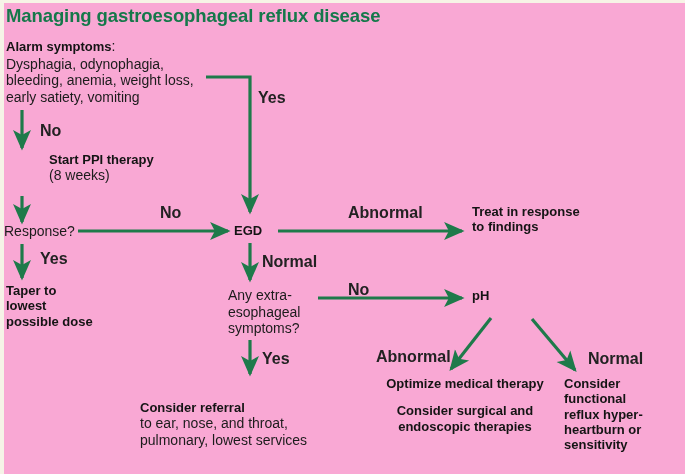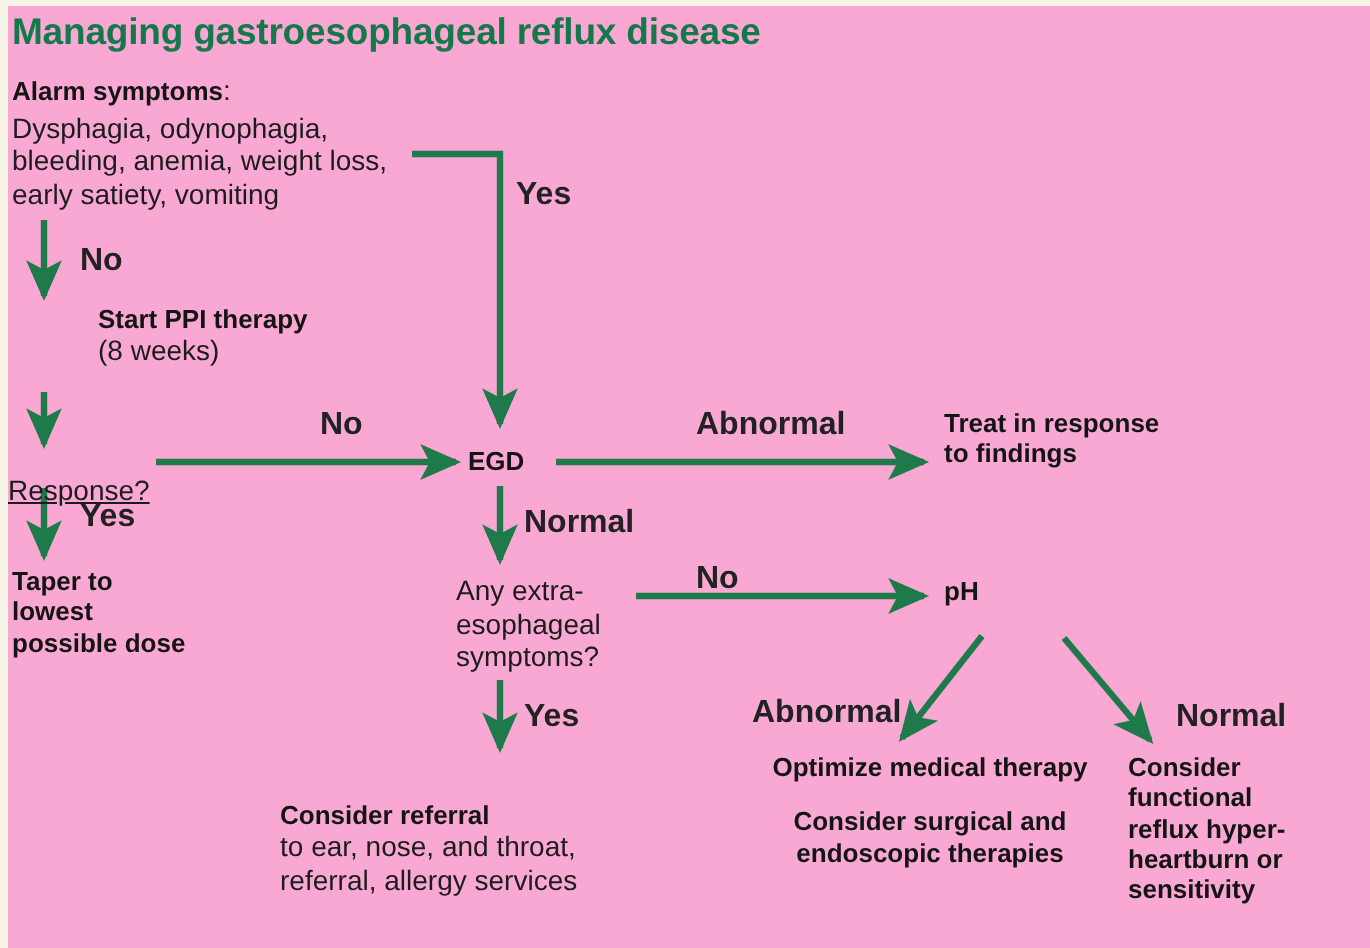--- a/index.html
+++ b/index.html
@@ -114,21 +114,21 @@
     <div class="reg">Dysphagia, odynophagia,</div>
     <div class="reg">bleeding, anemia, weight loss,</div>
     <div class="reg">early satiety, vomiting</div>
   </div>
 
   <div class="node" style="left:6px; top:152px; width:180px;margin-left:43px;">
     <div class="bold">Start PPI therapy</div>
     <div class="reg">(8 weeks)</div>
   </div>
 
-  <div class="node reg" style="left:4px; top:237px; width:90px;text-decoration:underline;">Response?</div>
+  <div class="node reg" style="left:4px; top:223px; width:90px;">Response?</div>
 
   <div class="node" style="left:6px; top:283px; width:150px;">
     <div class="bold">Taper to</div>
     <div class="bold">lowest</div>
     <div class="bold">possible dose</div>
   </div>
 
   <div class="node bold" style="left:234px; top:223px; width:60px;">EGD</div>
 
   <div class="node" style="left:228px; top:287px; width:100px;">
@@ -142,21 +142,21 @@
     <div class="bold">to findings</div>
   </div>
 
   <div class="node" style="left:472px; top:288px; width:140px;">
     <div class="bold">pH</div>
   </div>
 
   <div class="node" style="left:140px; top:400px; width:200px;">
     <div class="bold">Consider referral</div>
     <div class="reg">to ear, nose, and throat,</div>
-    <div class="reg">referral, allergy services</div>
+    <div class="reg">pulmonary, lowest services</div>
   </div>
 
   <div class="node" style="left:350px; top:376px; width:230px;text-align:center;">
     <div class="bold">Optimize medical therapy</div>
     <div class="bold" style="margin-top:12px;">Consider surgical and</div>
     <div class="bold">endoscopic therapies</div>
   </div>
 
   <div class="node" style="left:564px; top:376px; width:100px;">
     <div class="bold">Consider</div>

